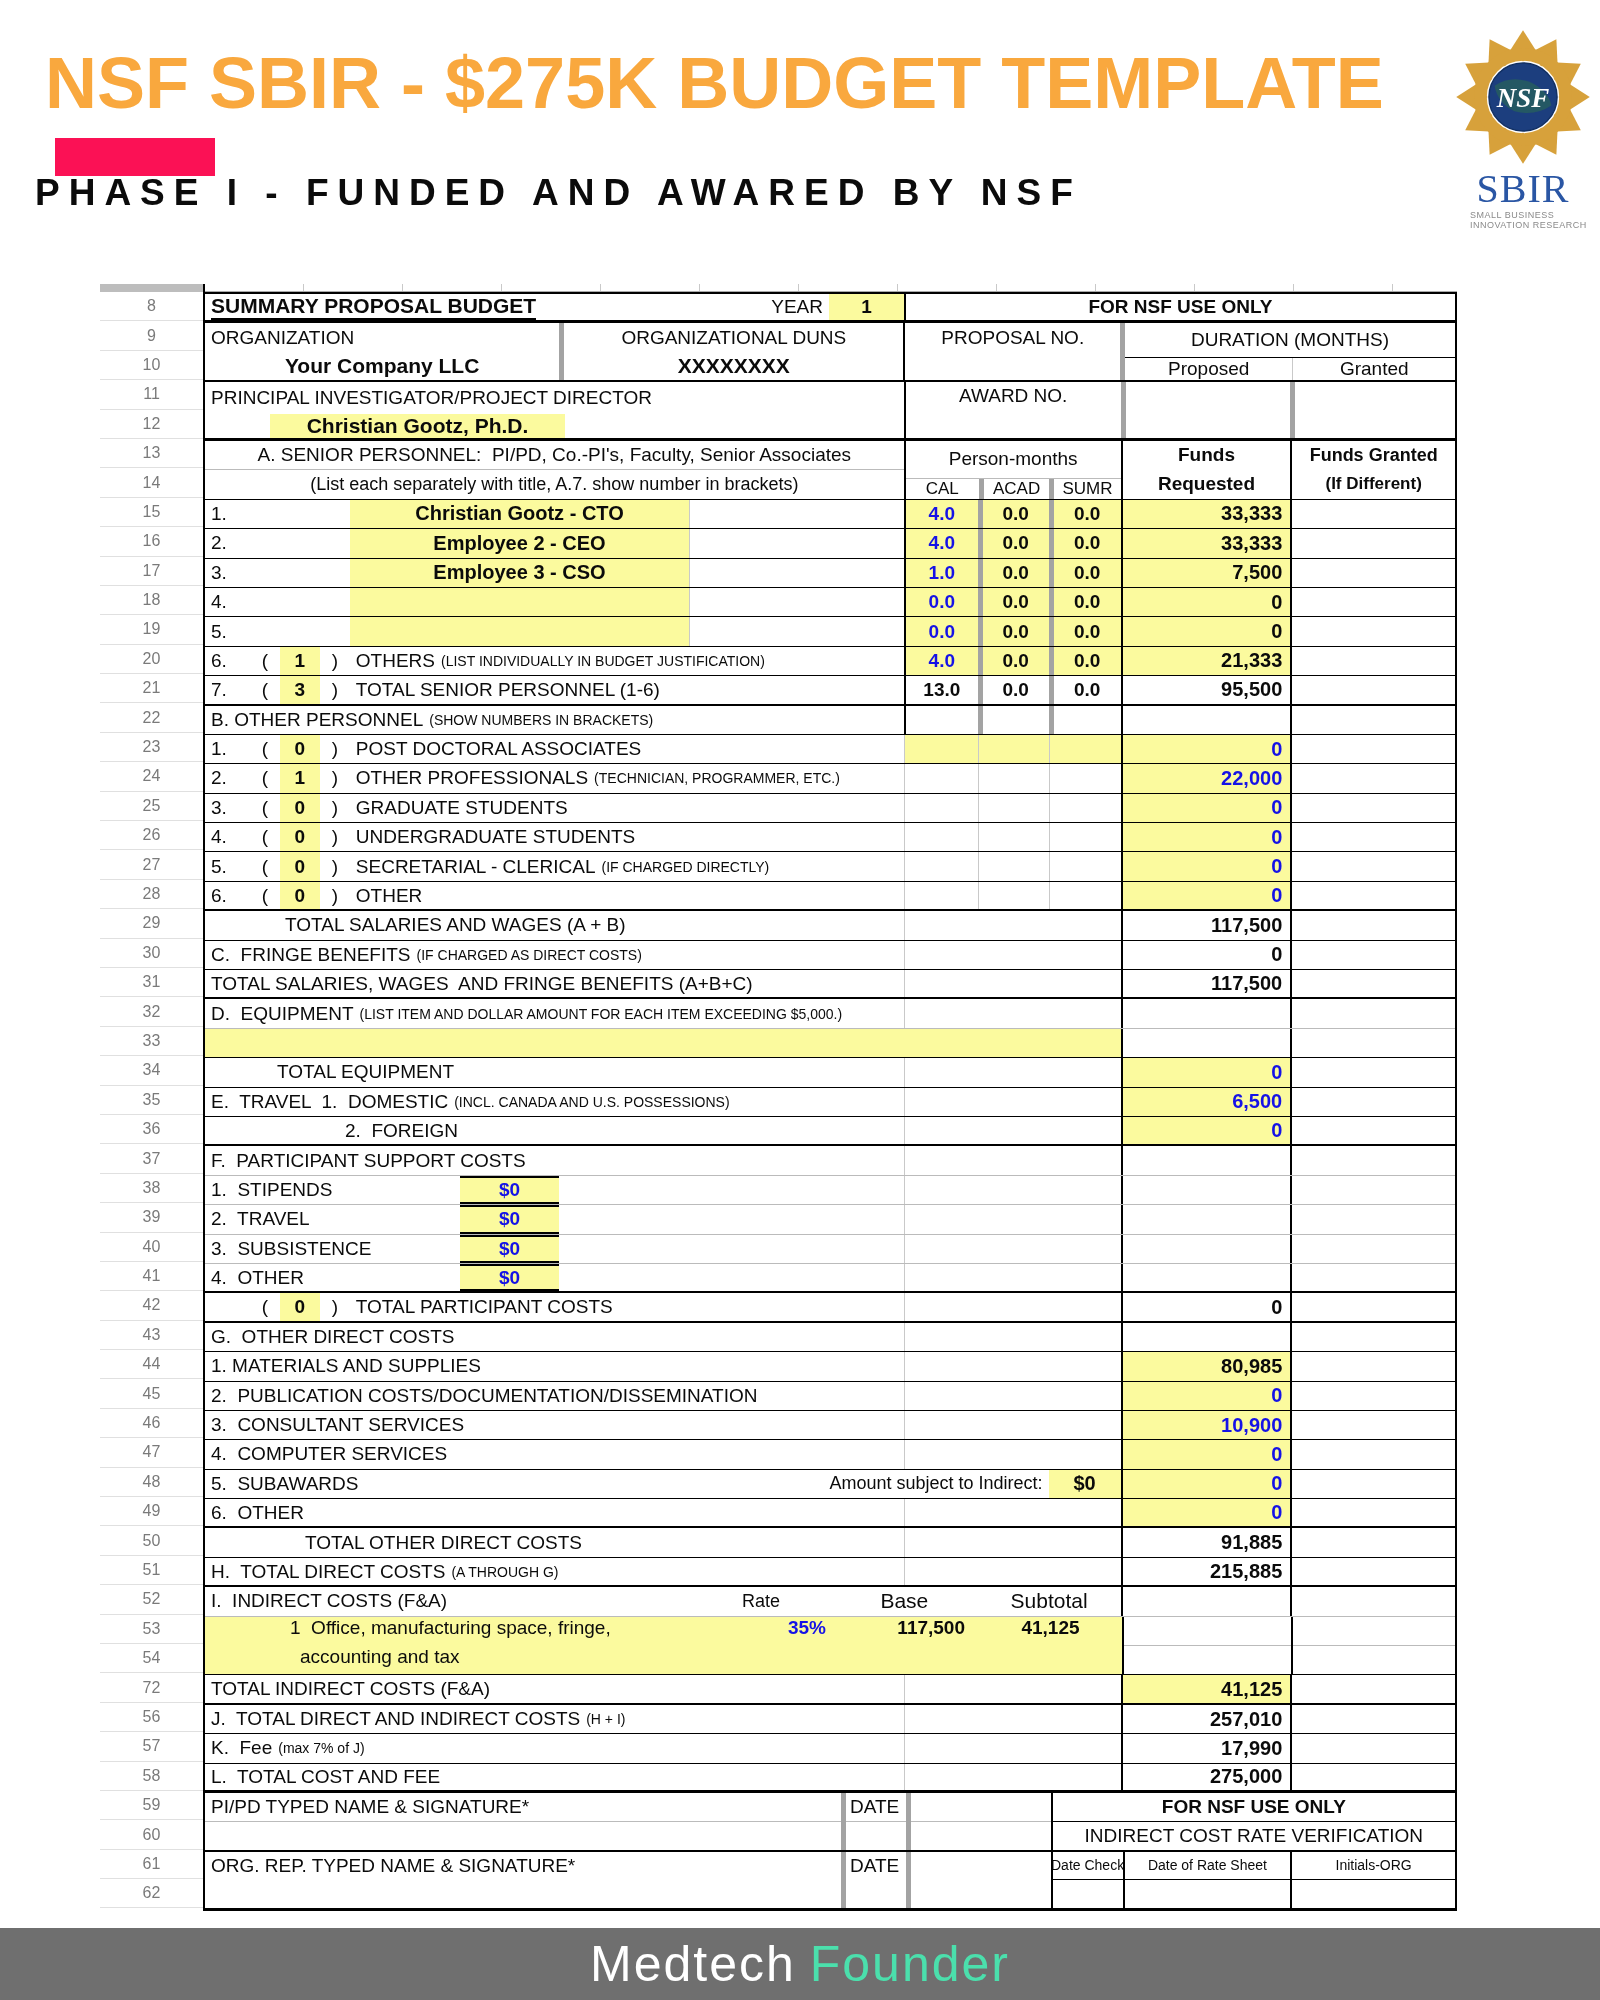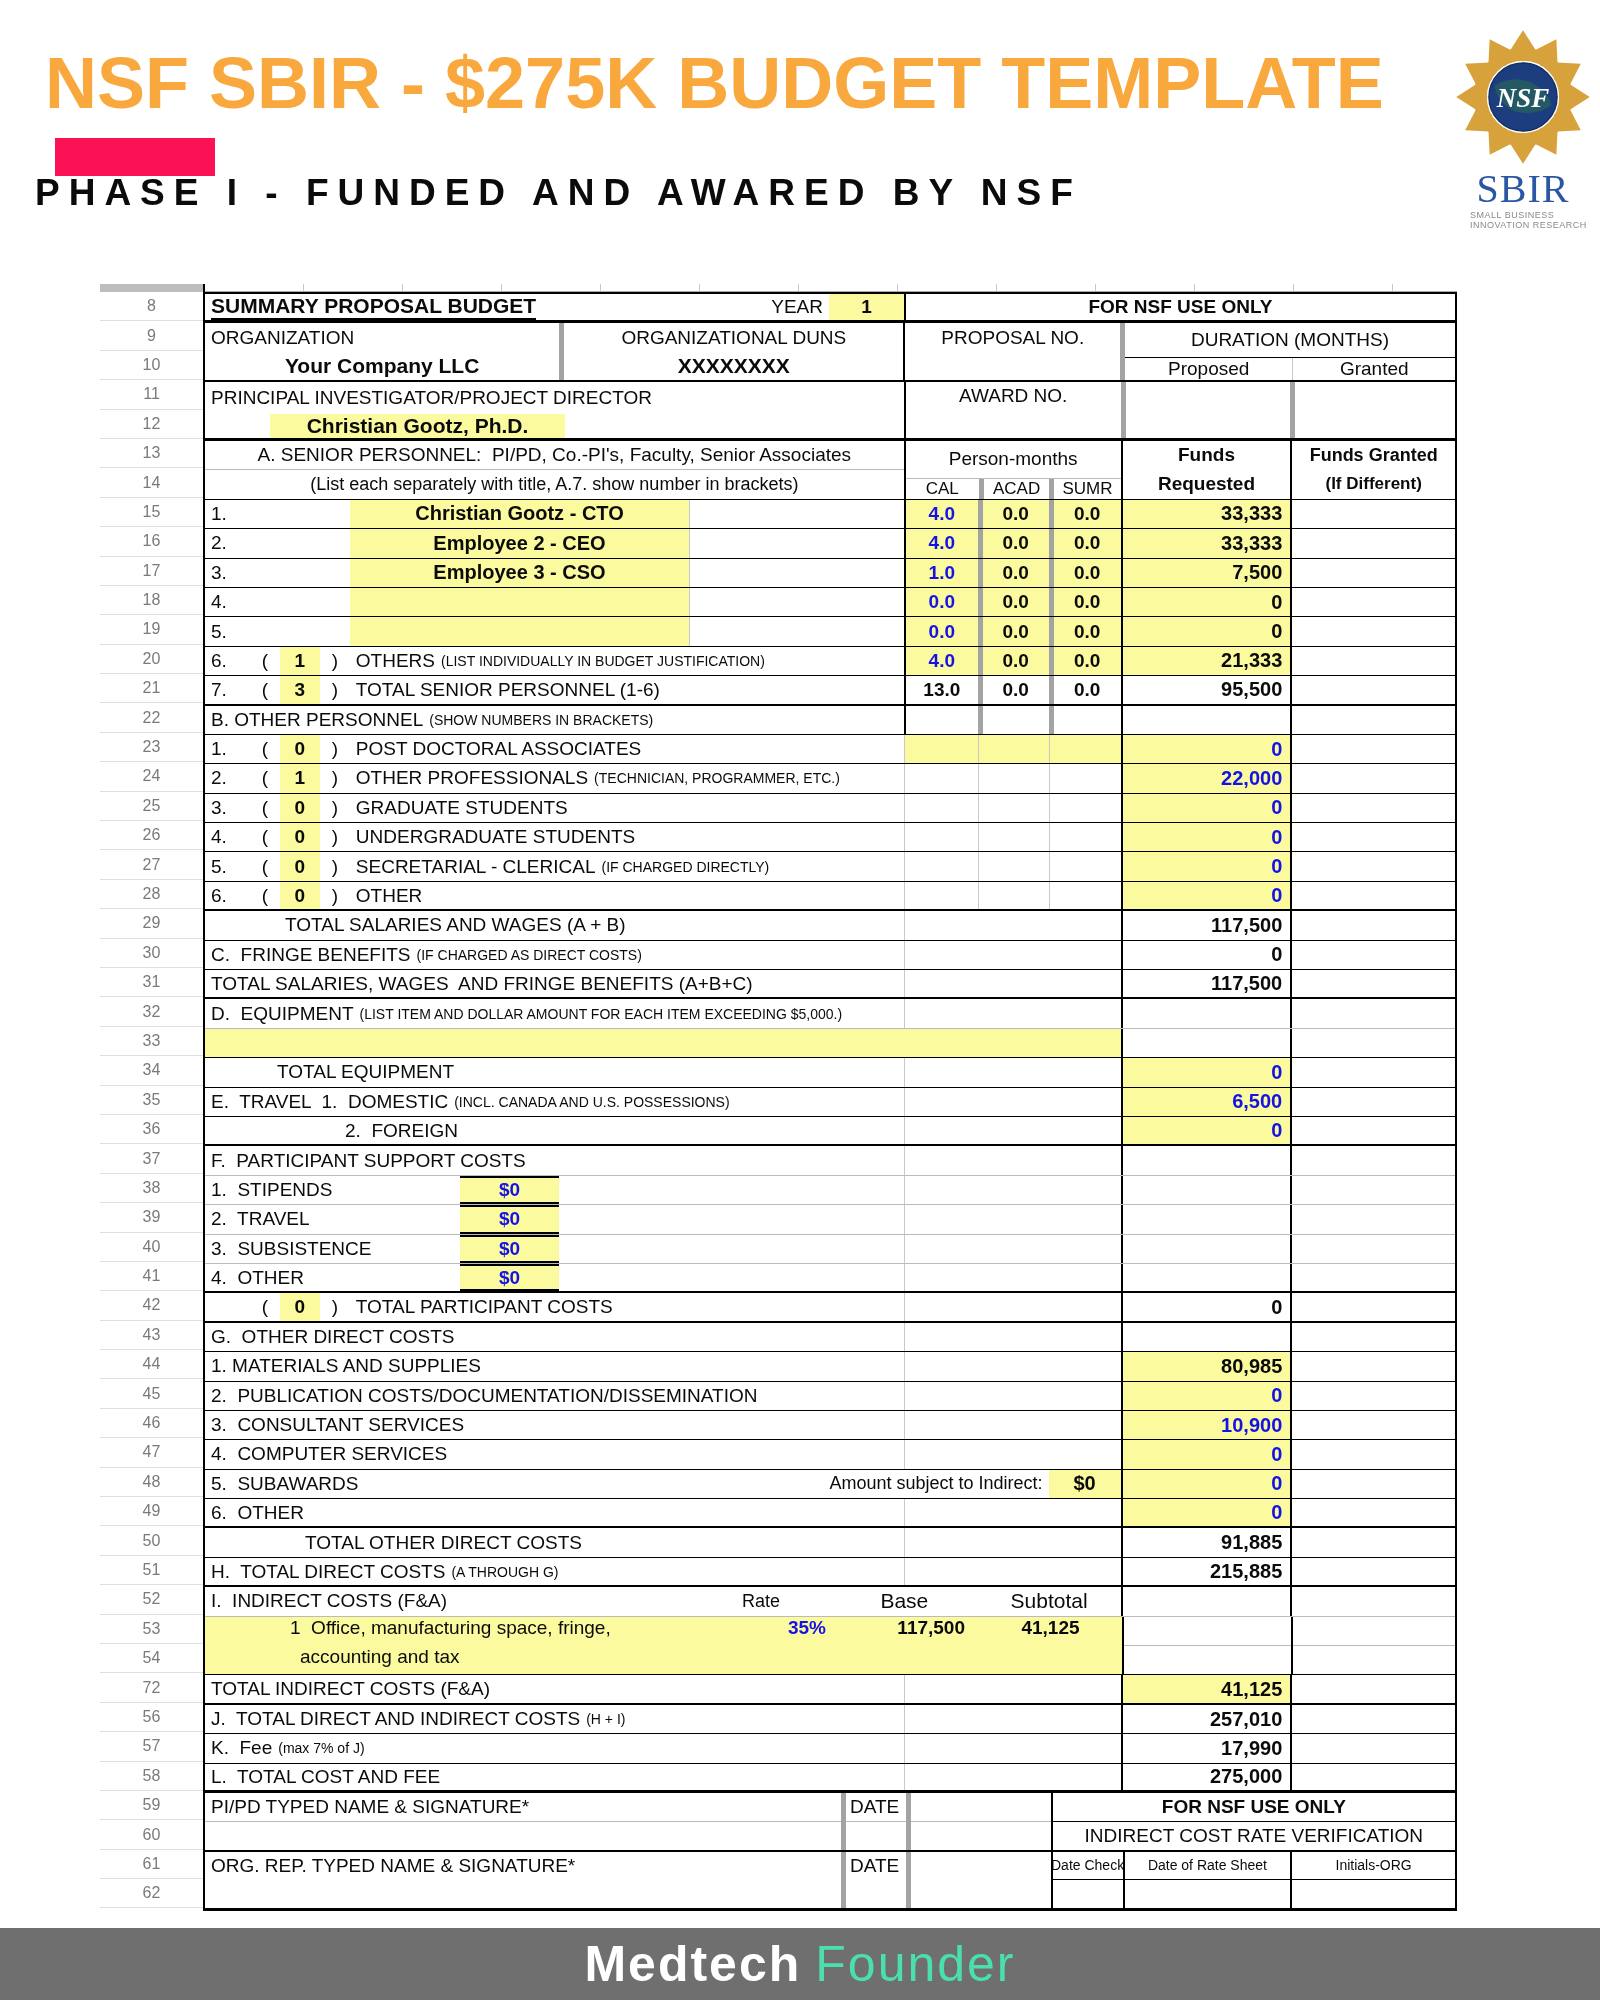--- a/index.html
+++ b/index.html
@@ -50,21 +50,21 @@
   .name{font-size:20px;font-weight:700}
   .bl{border-left:5px solid #a3a3a3}
   .bl2{border-left:2px solid #000}
   .gl{border-left:1px solid var(--grid)}
   .bb{border-bottom:1px solid #000}
   .gbb{border-bottom:1px solid #bbb}
   .uline{border-bottom:2px solid #000;font-size:21px;font-weight:700}
   .dollar{border-top:2px solid #000;border-bottom:2px solid #000}
   
   .footer{left:0;top:1928px;width:1600px;height:72px;background:var(--fgray);display:flex;align-items:center;justify-content:center}
-  .footer .bl-txt{font-size:50px;color:#fff;letter-spacing:2px;font-weight:700}
+  .footer .bl-txt{font-size:50px;color:#fff;letter-spacing:2px;font-weight:400}
   .footer .br-txt{font-size:50px;color:var(--teal);letter-spacing:2px;font-weight:400;margin-left:14px}
 </style>
 </head>
 <body>
 
 <div class="abs title">NSF SBIR - $275K BUDGET TEMPLATE</div>
 
 <div class="abs nsf-logo">
   <svg width="142" height="142" viewBox="-50 -50 100 100">
     <g fill="#D7A13B">

